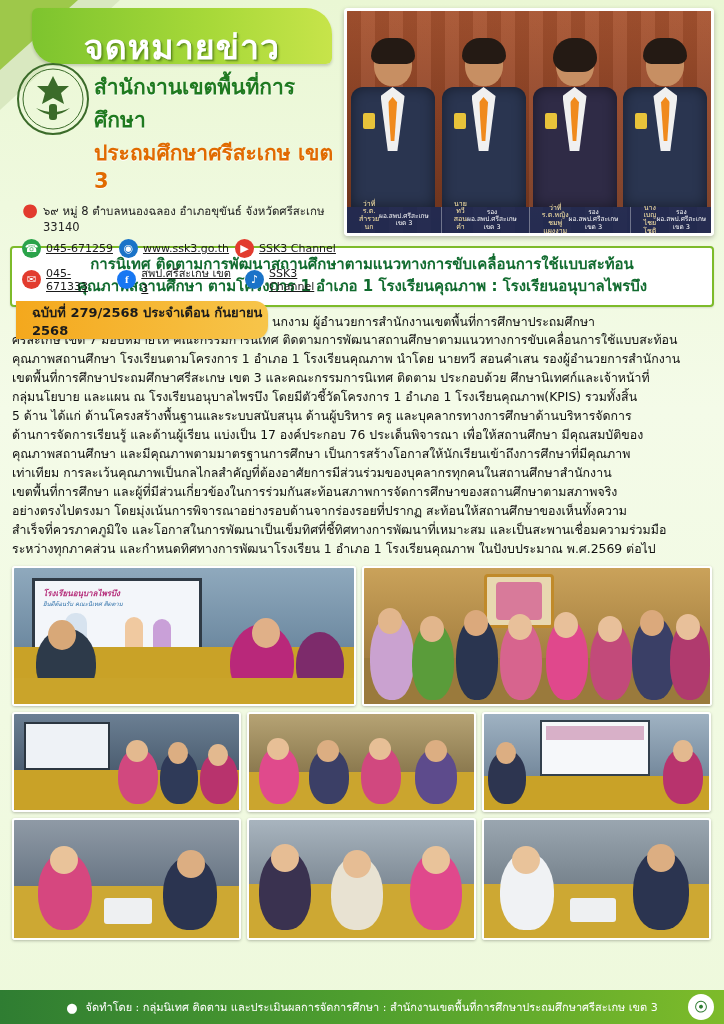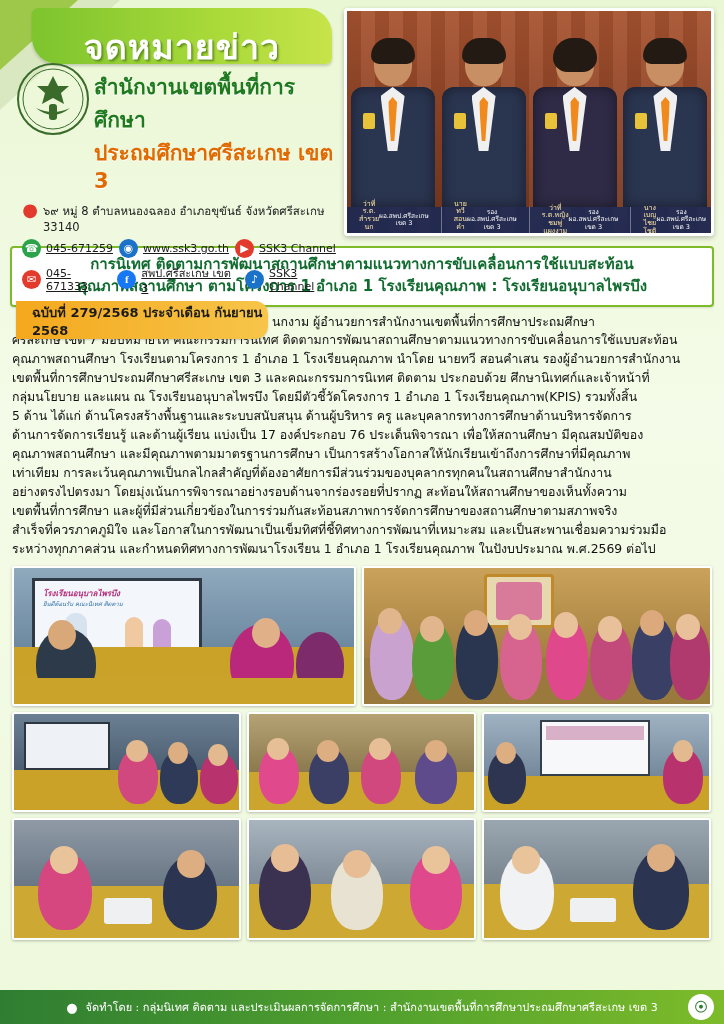--- a/index.html
+++ b/index.html
@@ -376,22 +376,22 @@
   <div class="body-text">
     <p class="indent">วันที่ 23 กันยายน 2568 ว่าที่ร้อยตรี สำรวย นกงาม ผู้อำนวยการสำนักงานเขตพื้นที่การศึกษาประถมศึกษา</p>
     <p>ศรีสะเกษ เขต 7 มอบหมายให้ คณะกรรมการนิเทศ ติดตามการพัฒนาสถานศึกษาตามแนวทางการขับเคลื่อนการใช้แบบสะท้อน</p>
     <p>คุณภาพสถานศึกษา โรงเรียนตามโครงการ 1 อำเภอ 1 โรงเรียนคุณภาพ นำโดย นายทวี สอนคำเสน รองผู้อำนวยการสำนักงาน</p>
     <p>เขตพื้นที่การศึกษาประถมศึกษาศรีสะเกษ เขต 3 และคณะกรรมการนิเทศ ติดตาม ประกอบด้วย ศึกษานิเทศก์และเจ้าหน้าที่</p>
     <p>กลุ่มนโยบาย และแผน ณ โรงเรียนอนุบาลไพรบึง  โดยมีตัวชี้วัดโครงการ 1 อำเภอ 1 โรงเรียนคุณภาพ(KPIS) รวมทั้งสิ้น</p>
     <p>5 ด้าน ได้แก่ ด้านโครงสร้างพื้นฐานและระบบสนับสนุน ด้านผู้บริหาร ครู และบุคลากรทางการศึกษาด้านบริหารจัดการ</p>
     <p>ด้านการจัดการเรียนรู้ และด้านผู้เรียน แบ่งเป็น 17 องค์ประกอบ 76 ประเด็นพิจารณา เพื่อให้สถานศึกษา มีคุณสมบัติของ</p>
     <p>คุณภาพสถานศึกษา และมีคุณภาพตามมาตรฐานการศึกษา เป็นการสร้างโอกาสให้นักเรียนเข้าถึงการศึกษาที่มีคุณภาพ</p>
     <p>เท่าเทียม การละเว้นคุณภาพเป็นกลไกลสำคัญที่ต้องอาศัยการมีส่วนร่วมของบุคลากรทุกคนในสถานศึกษาสำนักงาน</p>
+    <p>เขตพื้นที่การศึกษา และผู้ที่มีส่วนเกี่ยวข้องในการร่วมกันสะท้อนสภาพการจัดการศึกษาของสถานศึกษาตามสภาพจริง</p>
     <p>อย่างตรงไปตรงมา โดยมุ่งเน้นการพิจารณาอย่างรอบด้านจากร่องรอยที่ปรากฏ สะท้อนให้สถานศึกษาของเห็นทั้งความ</p>
-    <p>เขตพื้นที่การศึกษา และผู้ที่มีส่วนเกี่ยวข้องในการร่วมกันสะท้อนสภาพการจัดการศึกษาของสถานศึกษาตามสภาพจริง</p>
     <p>สำเร็จที่ควรภาคภูมิใจ และโอกาสในการพัฒนาเป็นเข็มทิศที่ชี้ทิศทางการพัฒนาที่เหมาะสม และเป็นสะพานเชื่อมความร่วมมือ</p>
     <p>ระหว่างทุกภาคส่วน และกำหนดทิศทางการพัฒนาโรงเรียน 1 อำเภอ 1 โรงเรียนคุณภาพ ในปังบประมาณ พ.ศ.2569 ต่อไป</p>
   </div>
 
   <div class="grid">
 
     <div class="row r1">
       <div class="ph">
         <div class="scene" style="background:linear-gradient(180deg,#8fa9bd 0%,#6f8ba2 55%,#4b6073 100%);font-style:italic;">
           <div style="position:absolute;left:18px;top:10px;width:170px;height:86px;background:#f3f6fa;border:3px solid #2f3a45;">

